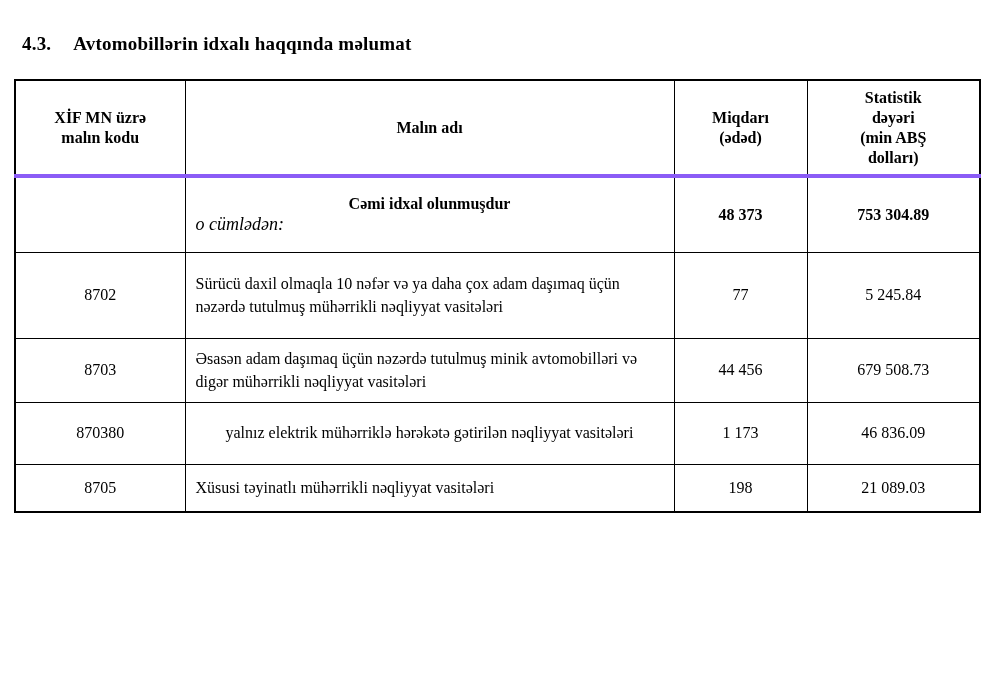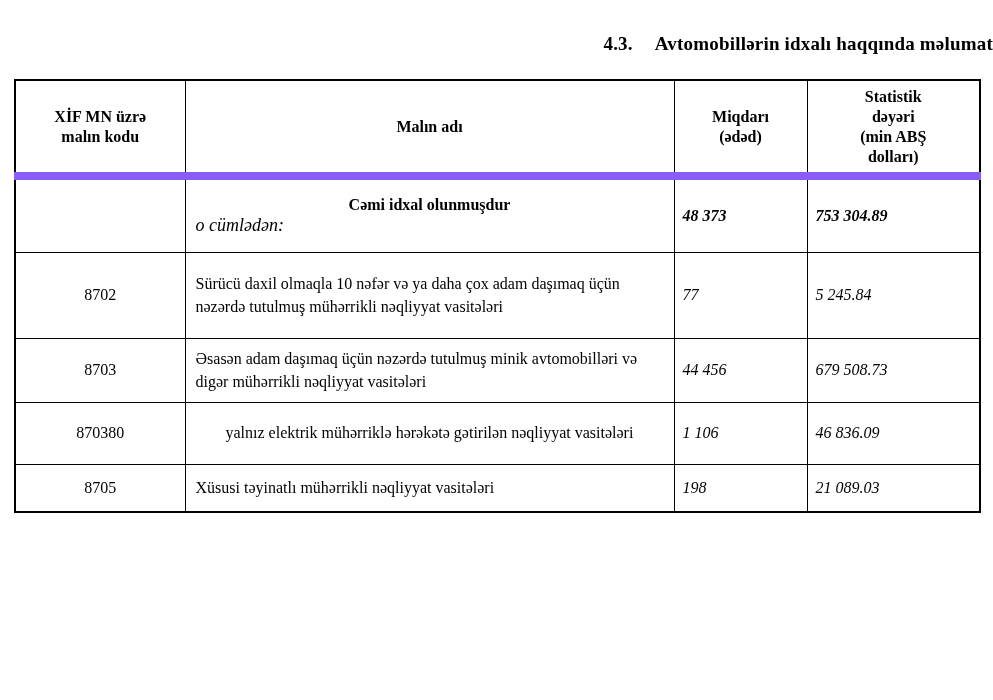--- a/index.html
+++ b/index.html
@@ -5,25 +5,26 @@
   * { margin: 0; padding: 0; box-sizing: border-box; }
   html, body { background: #ffffff; }
   body {
     width: 993px;
     height: 700px;
     font-family: "Liberation Serif", serif;
     color: #000;
     overflow: hidden;
   }
   .doc-title {
-    text-align: right;
+    text-align: left;
     margin-top: 33px;
     font-size: 19px;
     font-weight: bold;
     letter-spacing: 0.2px;
+    padding-left: 22px;
   }
   .doc-title .num { margin-right: 22px; }
 
   table.data {
     border-collapse: collapse;
     table-layout: fixed;
     width: 965px;
     margin: 24px 0 0 14px;
     border: 2px solid #000;
   }
@@ -31,34 +32,34 @@
     border: 1px solid #000;
     font-size: 16px;
     vertical-align: middle;
     padding: 4px 8px;
   }
   thead th {
     font-weight: bold;
     text-align: center;
     white-space: pre-line;
     line-height: 1.25;
-    border-bottom: 8px solid #8b5cf6;
+    border-bottom: 4px solid #8b5cf6;
   }
   .r-header { height: 96px; }
   .r-total  { height: 76px; margin-left: 12px; }
   .r-8702   { height: 86px; }
   .r-8703   { height: 64px; }
   .r-ondan  { height: 46px; }
   .r-340    { height: 62px; }
   .r-380    { height: 62px; }
   .r-8704   { height: 48px; }
   .r-8705   { height: 48px; }
 
   td.code { text-align: center; }
-  td.qty, td.val { text-align: left; font-style: italic; }
+  td.qty, td.val { text-align: center; }
   td.name { text-align: left; padding-left: 10px; padding-right: 10px; line-height: 1.45; }
   td.name.center { text-align: center; }
   td.name.indent { text-indent: 30px; }
 
   .total-name {
     display: block;
     text-align: center;
     font-weight: bold;
     line-height: 1.3;
   }
@@ -122,21 +123,21 @@
       <td class="name">Əsasən adam daşımaq üçün nəzərdə tutulmuş minik avtomobilləri və digər mühərrikli nəqliyyat vasitələri</td>
       <td class="qty">44 456</td>
       <td class="val">679 508.73</td>
     </tr>
 
 
 
     <tr class="r-380">
       <td class="code">870380</td>
       <td class="name indent">yalnız elektrik mühərriklə hərəkətə gətirilən nəqliyyat vasitələri</td>
-      <td class="qty">1 106</td>
+      <td class="qty">1 173</td>
       <td class="val">46 836.09</td>
     </tr>
 
 
     <tr class="r-8705">
       <td class="code">8705</td>
       <td class="name">Xüsusi təyinatlı mühərrikli nəqliyyat vasitələri</td>
       <td class="qty">198</td>
       <td class="val">21 089.03</td>
     </tr>

